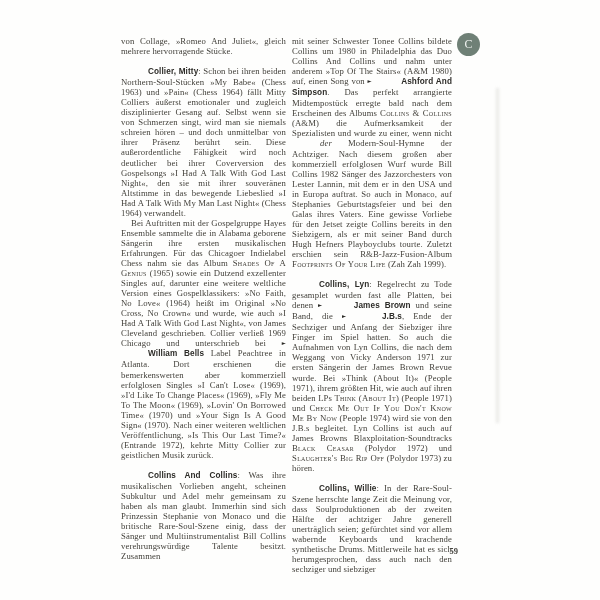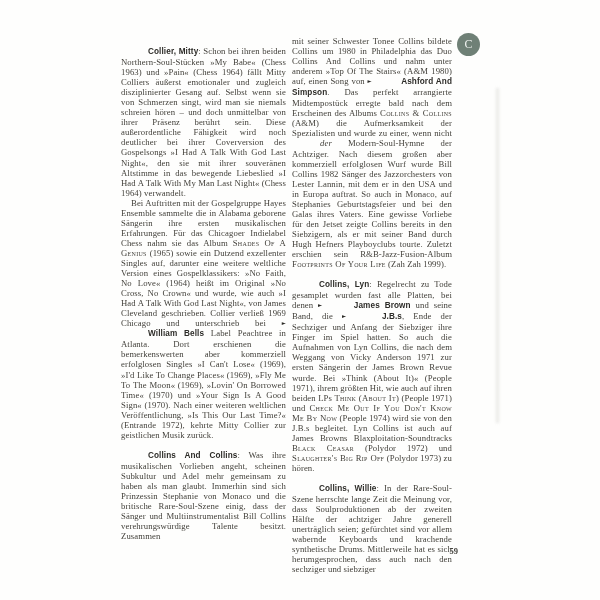--- a/index.html
+++ b/index.html
@@ -87,20 +87,21 @@
 </style>
 </head>
 <body>
 
 <div class="page">
   <div class="scan-shadow"></div>
 
   <div class="tab">C</div>
 
   <div class="col left">
+      <p class="continuation"><span class="seg-plain">von Collage, »Romeo And Juliet«, gleich mehrere hervorragende Stücke.</span></p>
       <p class="entry"><span class="seg-headword">Collier, Mitty</span><span class="seg-plain">: Schon bei ihren beiden Northern-Soul-Stücken »My Babe« (Chess 1963) und »Pain« (Chess 1964) fällt Mitty Colliers äußerst emotionaler und zugleich disziplinierter Gesang auf. Selbst wenn sie von Schmerzen singt, wird man sie niemals schreien hören – und doch unmittelbar von ihrer Präsenz berührt sein. Diese außerordentliche Fähigkeit wird noch deutlicher bei ihrer Coverversion des Gospelsongs »I Had A Talk With God Last Night«, den sie mit ihrer souveränen Altstimme in das bewegende Liebeslied »I Had A Talk With My Man Last Night« (Chess 1964) verwandelt.</span></p>
       <p class="indented"><span class="seg-plain">Bei Auftritten mit der Gospelgruppe Hayes Ensemble sammelte die in Alabama geborene Sängerin ihre ersten musikalischen Erfahrungen. Für das Chicagoer Indielabel Chess nahm sie das Album </span><span class="seg-smallcaps">Shades Of A Genius</span><span class="seg-plain"> (1965) sowie ein Dutzend exzellenter Singles auf, darunter eine weitere weltliche Version eines Gospelklassikers: »No Faith, No Love« (1964) heißt im Original »No Cross, No Crown« und wurde, wie auch »I Had A Talk With God Last Night«, von James Cleveland geschrieben. Collier verließ 1969 Chicago und unterschrieb bei </span><span class="seg-arrow">► </span><span class="seg-crossref">William Bells</span><span class="seg-plain"> Label Peachtree in Atlanta. Dort erschienen die bemerkenswerten aber kommerziell erfolglosen Singles »I Can't Lose« (1969), »I'd Like To Change Places« (1969), »Fly Me To The Moon« (1969), »Lovin' On Borrowed Time« (1970) und »Your Sign Is A Good Sign« (1970). Nach einer weiteren weltlichen Veröffentlichung, »Is This Our Last Time?« (Entrande 1972), kehrte Mitty Collier zur geistlichen Musik zurück.</span></p>
       <p class="entry"><span class="seg-headword">Collins And Collins</span><span class="seg-plain">: Was ihre musikalischen Vorlieben angeht, scheinen Subkultur und Adel mehr gemeinsam zu haben als man glaubt. Immerhin sind sich Prinzessin Stephanie von Monaco und die britische Rare-Soul-Szene einig, dass der Sänger und Multiinstrumentalist Bill Collins verehrungswürdige Talente besitzt. Zusammen</span></p>
     </div>
 
   <div class="col right">
       <p class="continuation"><span class="seg-plain">mit seiner Schwester Tonee Collins bildete Collins um 1980 in Philadelphia das Duo Collins And Collins und nahm unter anderem »Top Of The Stairs« (A&amp;M 1980) auf, einen Song von </span><span class="seg-arrow">► </span><span class="seg-crossref">Ashford And Simpson</span><span class="seg-plain">. Das perfekt arrangierte Midtempostück erregte bald nach dem Erscheinen des Albums </span><span class="seg-smallcaps">Collins &amp; Collins</span><span class="seg-plain"> (A&amp;M) die Aufmerksamkeit der Spezialisten und wurde zu einer, wenn nicht </span><span class="seg-italic">der</span><span class="seg-plain"> Modern-Soul-Hymne der Achtziger. Nach diesem großen aber kommerziell erfolglosen Wurf wurde Bill Collins 1982 Sänger des Jazzorchesters von Lester Lannin, mit dem er in den USA und in Europa auftrat. So auch in Monaco, auf Stephanies Geburtstagsfeier und bei den Galas ihres Vaters. Eine gewisse Vorliebe für den Jetset zeigte Collins bereits in den Siebzigern, als er mit seiner Band durch Hugh Hefners Playboyclubs tourte. Zuletzt erschien sein R&amp;B-Jazz-Fusion-Album </span><span class="seg-smallcaps">Footprints Of Your Life</span><span class="seg-plain"> (Zah Zah 1999).</span></p>
       <p class="entry"><span class="seg-headword">Collins, Lyn</span><span class="seg-plain">: Regelrecht zu Tode gesamplet wurden fast alle Platten, bei denen </span><span class="seg-arrow">► </span><span class="seg-crossref">James Brown</span><span class="seg-plain"> und seine Band, die </span><span class="seg-arrow">► </span><span class="seg-crossref">J.B.s</span><span class="seg-plain">, Ende der Sechziger und Anfang der Siebziger ihre Finger im Spiel hatten. So auch die Aufnahmen von Lyn Collins, die nach dem Weggang von Vicky Anderson 1971 zur ersten Sängerin der James Brown Revue wurde. Bei »Think (About It)« (People 1971), ihrem größten Hit, wie auch auf ihren beiden LPs </span><span class="seg-smallcaps">Think (About It)</span><span class="seg-plain"> (People 1971) und </span><span class="seg-smallcaps">Check Me Out If You Don't Know Me By Now</span><span class="seg-plain"> (People 1974) wird sie von den J.B.s begleitet. Lyn Collins ist auch auf James Browns Blaxploitation-Soundtracks </span><span class="seg-smallcaps">Black Ceasar</span><span class="seg-plain"> (Polydor 1972) und </span><span class="seg-smallcaps">Slaughter's Big Rip Off</span><span class="seg-plain"> (Polydor 1973) zu hören.</span></p>
       <p class="entry"><span class="seg-headword">Collins, Willie</span><span class="seg-plain">: In der Rare-Soul-Szene herrschte lange Zeit die Meinung vor, dass Soulproduktionen ab der zweiten Hälfte der achtziger Jahre generell unerträglich seien; gefürchtet sind vor allem wabernde Keyboards und krachende synthetische Drums. Mittlerweile hat es sich herumgesprochen, dass auch nach den sechziger und siebziger</span></p>
     </div>

